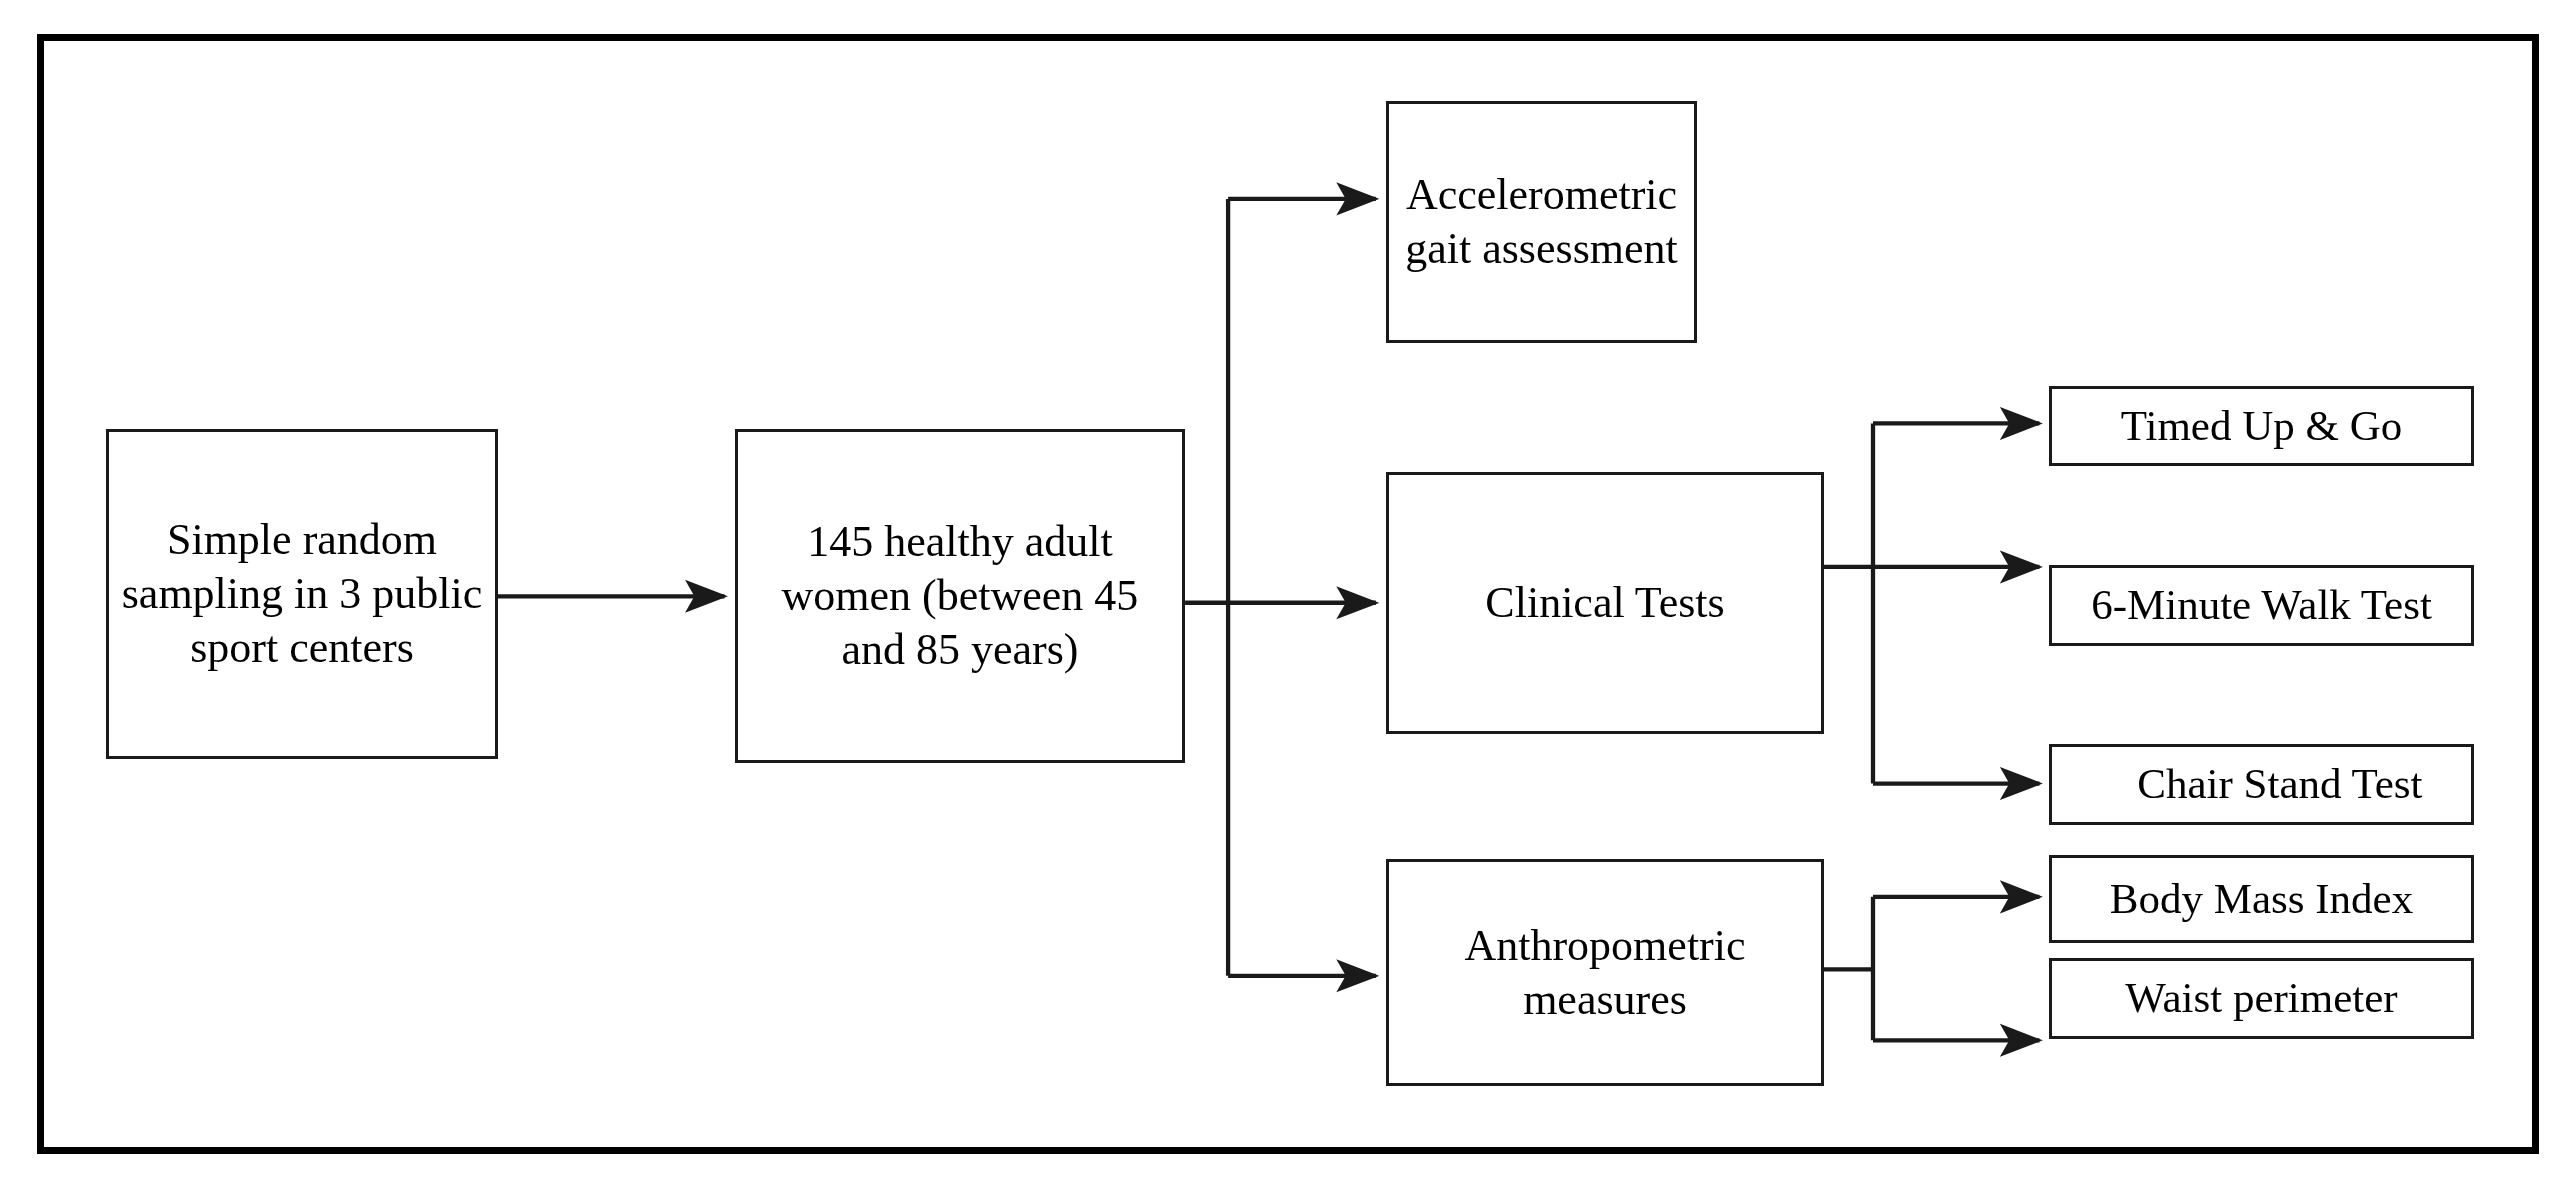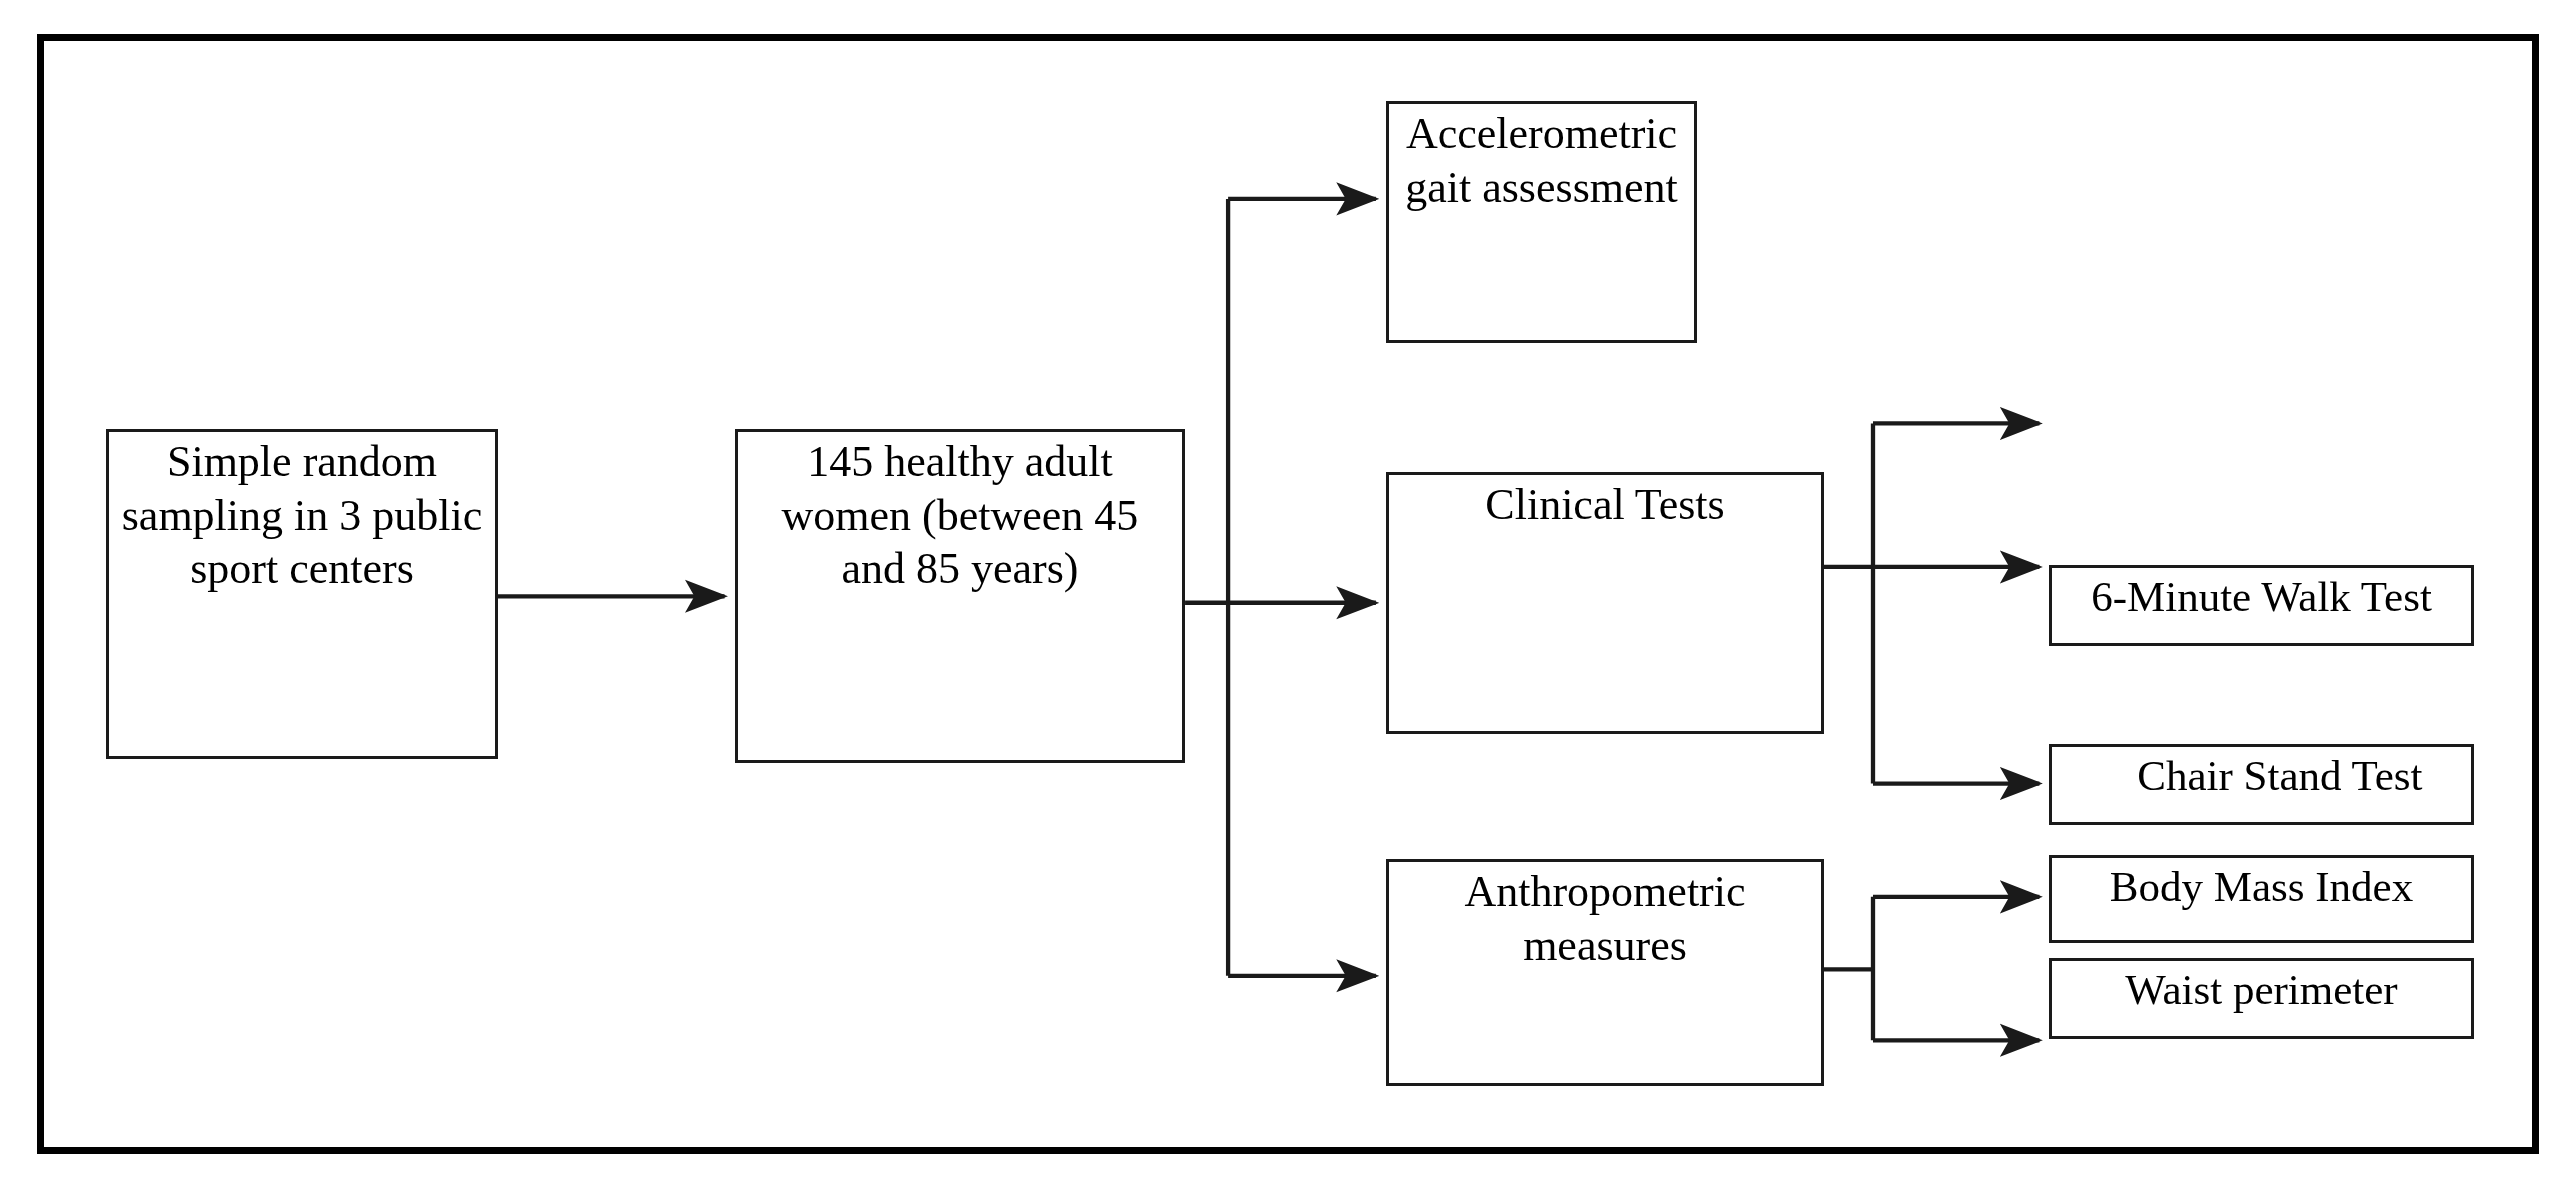--- a/index.html
+++ b/index.html
@@ -32,21 +32,21 @@
     width: 2576px;
     height: 1184px;
     pointer-events: none;
   }
   .node {
     position: absolute;
     box-sizing: border-box;
     border: 3.6px solid #1a1a1a;
     background: #ffffff;
     display: flex;
-    align-items: flex-start;
+    align-items: center;
     justify-content: center;
     text-align: center;
     color: #000000;
     line-height: 1.22;
     padding: 2.9px 7.2px;
   }
   .node .label {
     display: block;
     white-space: pre-line;
   }
@@ -117,20 +117,23 @@
   </div>
 
   <div class="node" id="node-clinical">
     <span class="label">Clinical Tests</span>
   </div>
 
   <div class="node" id="node-anthro">
     <span class="label">Anthropometric measures</span>
   </div>
 
+  <div class="node" id="node-tug">
+    <span class="label">Timed Up &amp; Go</span>
+  </div>
 
   <div class="node" id="node-sixmin">
     <span class="label">6-Minute Walk Test</span>
   </div>
 
   <div class="node" id="node-chair">
     <span class="label">Chair Stand Test</span>
   </div>
 
   <div class="node" id="node-bmi">

